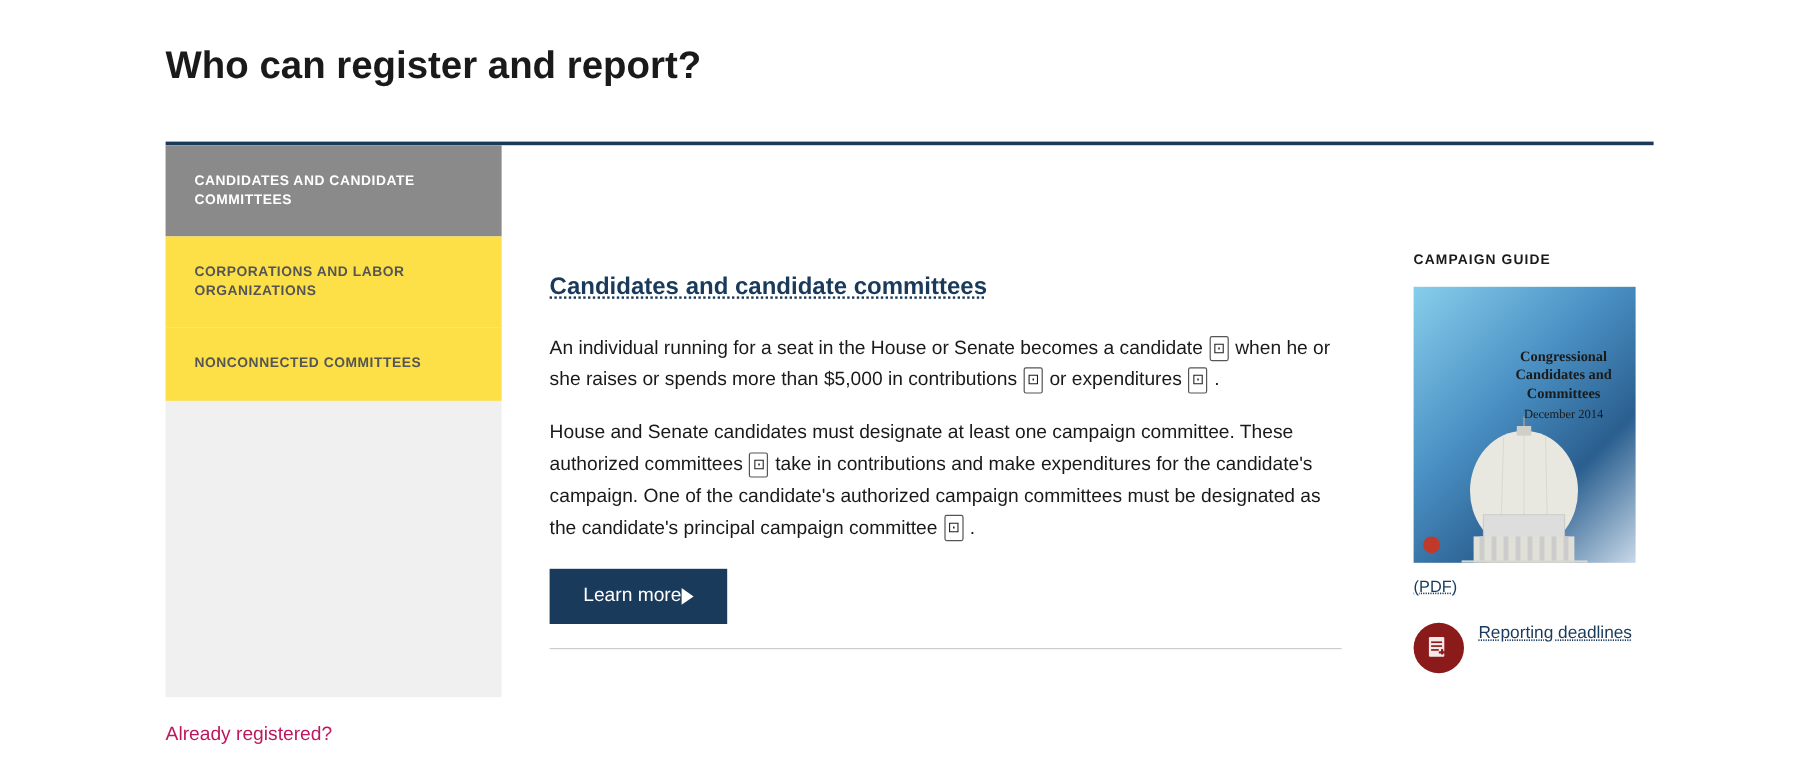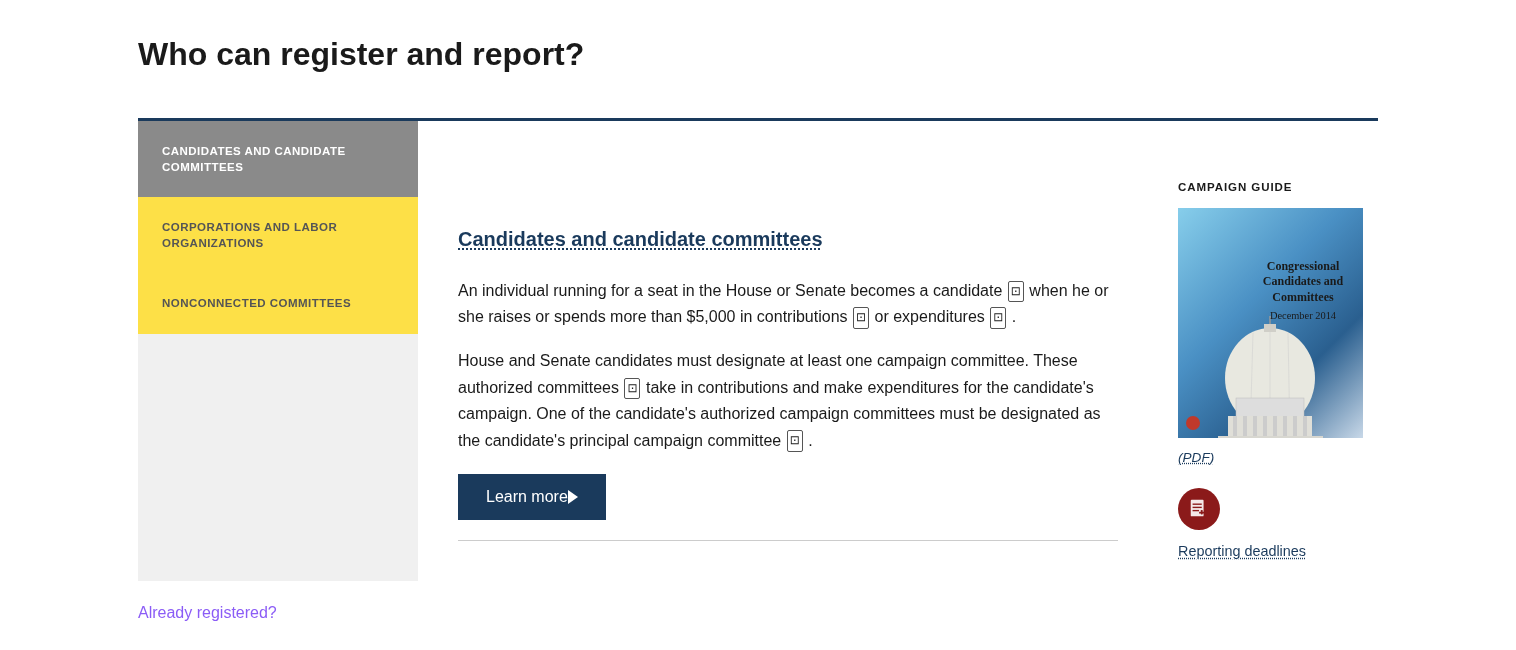--- a/index.html
+++ b/index.html
@@ -189,29 +189,27 @@
 
     .pdf-link {
       font-family: Arial, Helvetica, sans-serif;
       font-size: 0.85rem;
       color: #1a3a5c;
       text-decoration: underline;
       text-decoration-style: dotted;
       cursor: pointer;
       display: block;
       margin-bottom: 20px;
-      font-style: italic;
     }
 
     .reporting-deadlines {
       display: flex;
       align-items: flex-start;
       gap: 12px;
       margin-top: 10px;
-      flex-direction: column;
     }
 
     .reporting-icon {
       width: 42px;
       height: 42px;
       background: #8b1a1a;
       border-radius: 50%;
       display: flex;
       align-items: center;
       justify-content: center;
@@ -235,21 +233,21 @@
     }
 
     .bottom-border {
       border-top: 1px solid #ccc;
       margin-top: 20px;
     }
 
     .already-registered {
       font-family: Arial, Helvetica, sans-serif;
       font-size: 1rem;
-      color: #8b5cf6;
+      color: #be185d;
       margin-top: 20px;
     }
 
     
     .dome-svg {
       position: absolute;
       bottom: 0;
       left: 0;
       width: 100%;
     }

